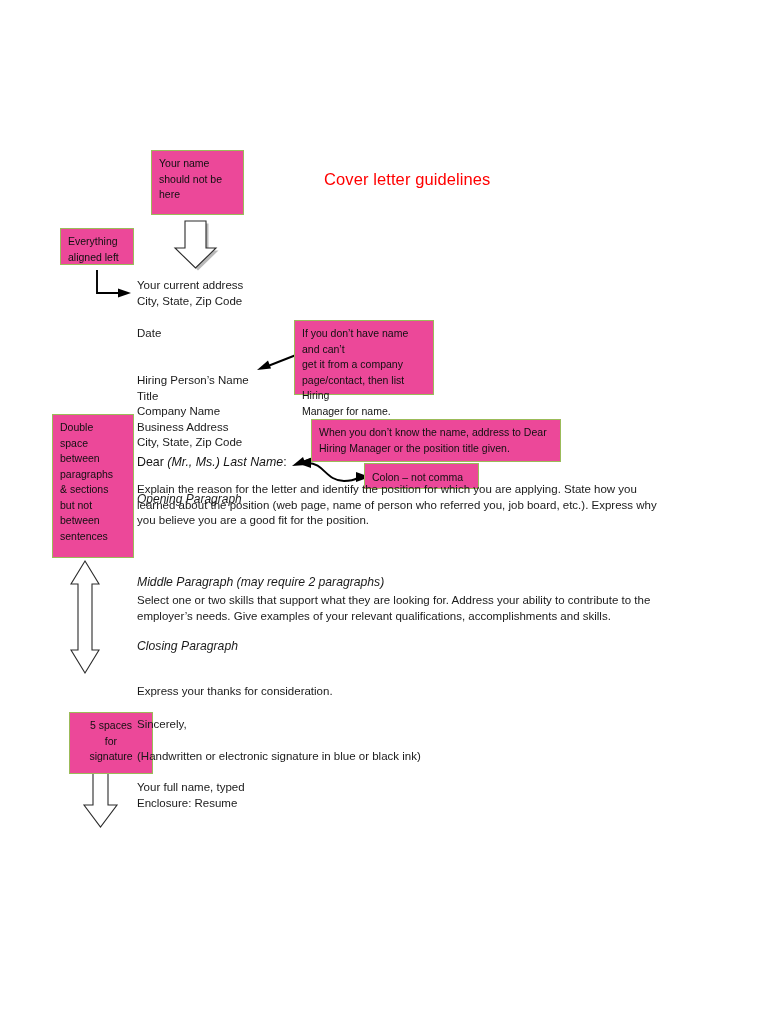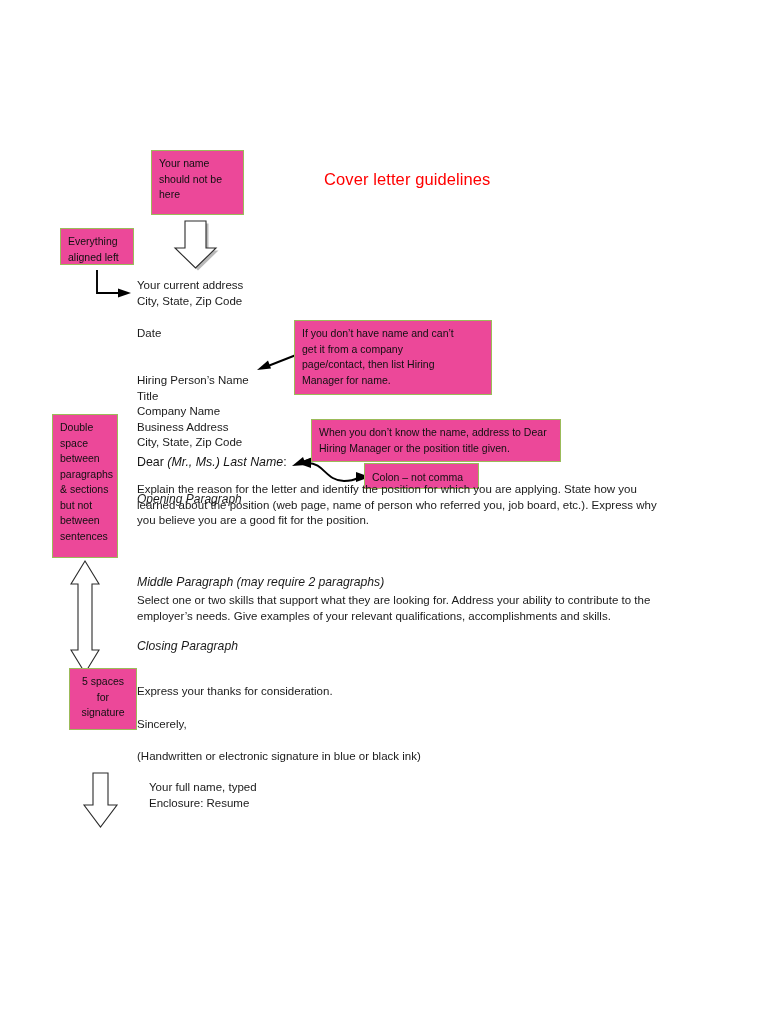--- a/index.html
+++ b/index.html
@@ -123,48 +123,48 @@
     <span style="white-space:pre-line">Your name
 should not be
 here</span>
   </div>
 
   <div class="callout" style="left:60px; top:228px; width:74px; height:37px;">
     <span style="white-space:pre-line">Everything
 aligned left</span>
   </div>
 
-  <div class="callout" style="left:294px; top:320px; width:198px; height:75px;">
+  <div class="callout" style="left:294px; top:320px; width:140px; height:75px;">
     <span style="white-space:pre-line">If you don’t have name and can’t
 get it from a company
 page/contact, then list Hiring
 Manager for name.</span>
   </div>
 
-  <div class="callout" style="left:52px; top:414px; width:66px; height:144px;">
+  <div class="callout" style="left:52px; top:414px; width:82px; height:144px;">
     <span style="white-space:pre-line">Double
 space
 between
 paragraphs
 &amp; sections
 but not
 between
 sentences</span>
   </div>
 
   <div class="callout" style="left:311px; top:419px; width:250px; height:43px;">
     <span style="white-space:pre-line">When you don’t know the name, address to Dear
 Hiring Manager or the position title given.</span>
   </div>
 
   <div class="callout" style="left:364px; top:463px; width:115px; height:26px; padding-top:6px;">
     <span style="white-space:pre-line">Colon – not comma</span>
   </div>
 
-  <div class="callout center" style="left:69px; top:668px; width:68px; height:62px;">
+  <div class="callout center" style="left:69px; top:712px; width:84px; height:62px;">
     <span style="white-space:pre-line">5 spaces
 for
 signature</span>
   </div>
 
   <div class="doc" style="left:137px; top:278px;">Your current address
 City, State, Zip Code</div>
 
   <div class="doc" style="left:137px; top:326px;">Date</div>
 
@@ -185,16 +185,16 @@
   <div class="doc wide" style="left:137px; top:593px;">Select one or two skills that support what they are looking for. Address your ability to contribute to the employer’s needs. Give examples of your relevant qualifications, accomplishments and skills.</div>
 
   <div class="doc ital" style="left:137px; top:639px; font-size:12.2px;">Closing Paragraph</div>
 
   <div class="doc" style="left:137px; top:684px;">Express your thanks for consideration.</div>
 
   <div class="doc" style="left:137px; top:717px;">Sincerely,</div>
 
   <div class="doc" style="left:137px; top:749px;">(Handwritten or electronic signature in blue or black ink)</div>
 
-  <div class="doc" style="left:137px; top:780px;margin-left:12px;">Your full name, typed
+  <div class="doc" style="left:137px; top:780px;">Your full name, typed
 Enclosure: Resume</div>
 
 </div>
 
 </body></html>

